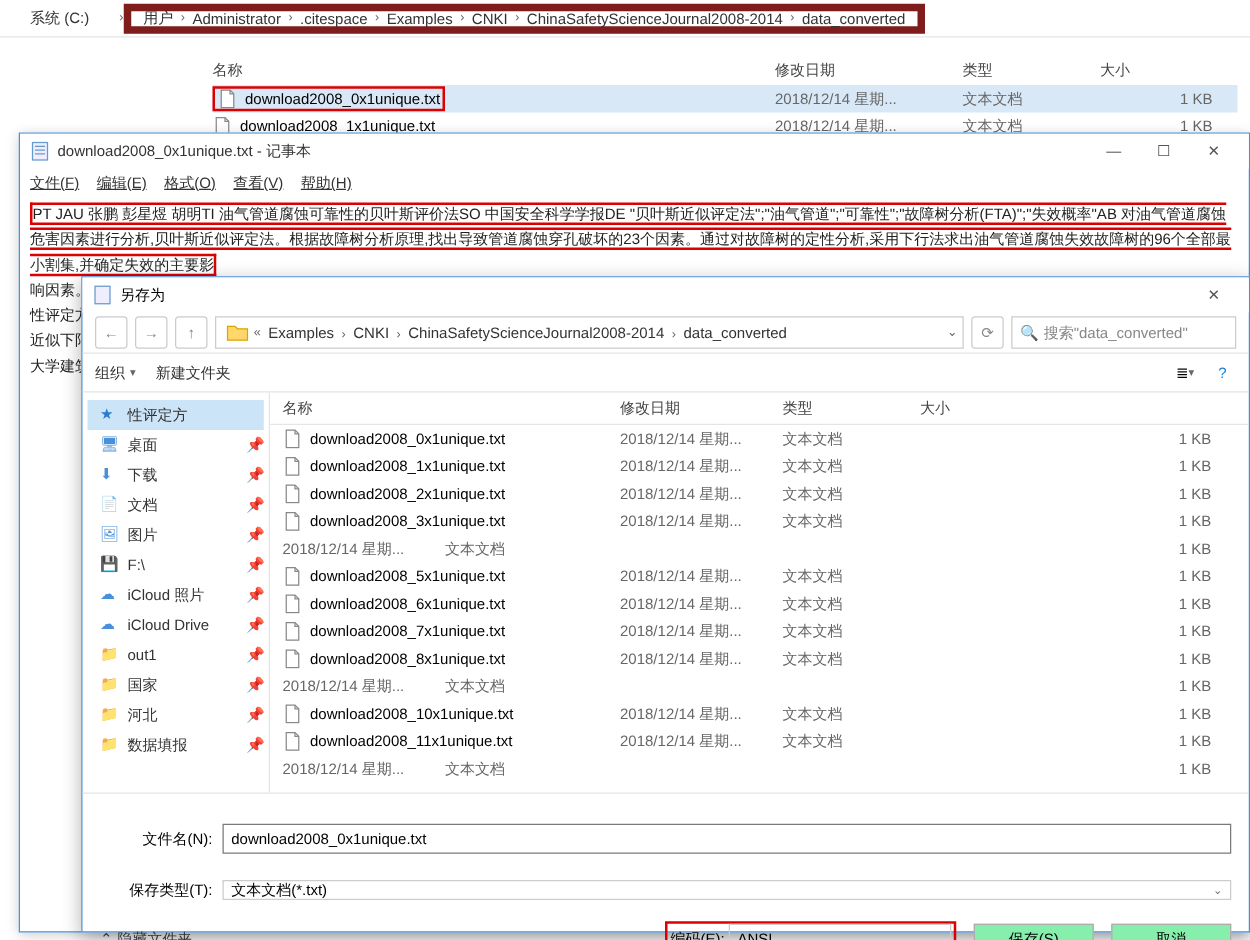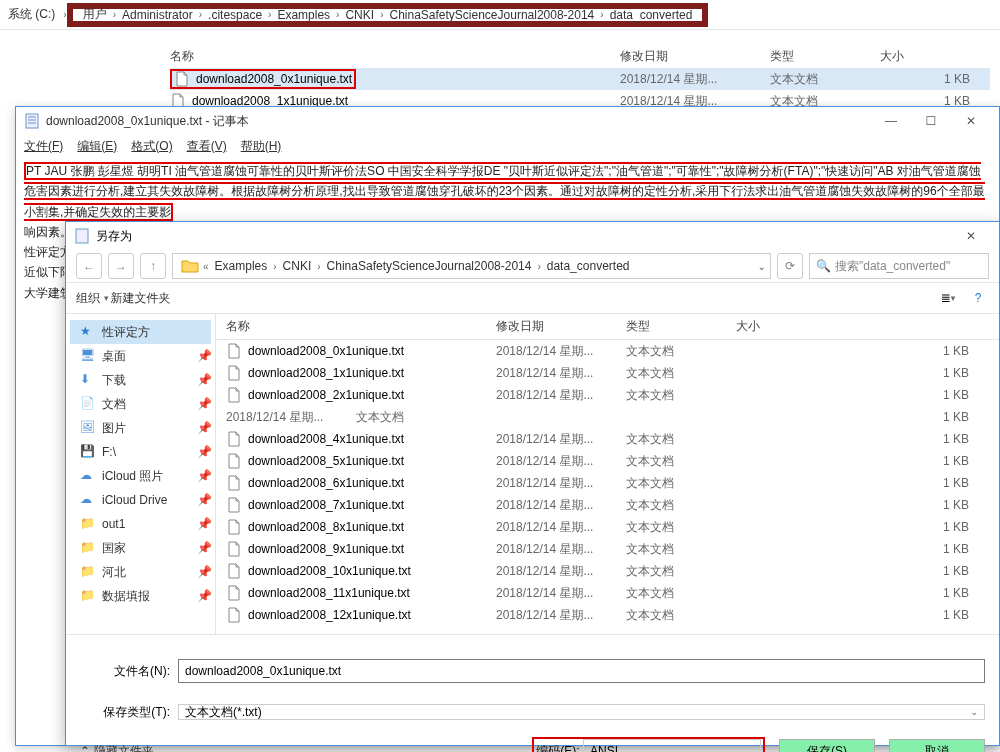--- a/index.html
+++ b/index.html
@@ -1,20 +1,20 @@
 <!DOCTYPE html>
 <html><head>
 <meta charset="utf-8">
 <style>
 * { margin:0; padding:0; box-sizing:border-box; font-family:"Microsoft YaHei","Segoe UI",sans-serif; font-size:12px; }
 body { background:#fff; width:1000px; height:752px; overflow:hidden; position:relative; }
 
 
 .top-crumbs { position:absolute; top:0; left:0; right:0; height:30px; display:flex; align-items:center; border-bottom:1px solid #e5e5e5; }
-.sys-label { padding:0 8px; color:#333; }
+.sys-label { padding:0 24px; color:#333; }
 .crumbs-box { border:6px solid #7f1d1d; display:flex; align-items:center; height:24px; padding:0 4px; }
 .crumb { padding:0 6px; color:#333; }
 .chev { color:#666; font-size:10px; }
 
 
 .top-head { position:absolute; top:45px; left:170px; right:10px; height:22px; display:flex; align-items:center; color:#444; }
 .th-name { flex:0 0 450px; }
 .th-date { flex:0 0 150px; }
 .th-type { flex:0 0 110px; }
 .th-size { flex:1; }
@@ -45,21 +45,21 @@
 
 
 .saveas { position:absolute; top:221px; left:65px; right:0; height:525px; background:#fff; border:1px solid #4a90d9; box-shadow:0 4px 14px rgba(0,0,0,0.3); }
 .sa-titlebar { height:28px; background:#fff; display:flex; align-items:center; padding:0 8px; }
 .sa-title { flex:1; }
 .sa-addr { height:32px; display:flex; align-items:center; padding:0 10px; gap:6px; }
 .navbtn { width:26px; height:26px; border:1px solid #ccc; border-radius:3px; display:flex; align-items:center; justify-content:center; color:#888; }
 .sa-path { flex:1; border:1px solid #ccc; height:26px; display:flex; align-items:center; padding:0 4px; }
 .folder-ico { width:18px; height:18px; margin:0 4px; }
 .sa-search { width:180px; border:1px solid #ccc; height:26px; display:flex; align-items:center; padding:0 6px; color:#888; }
-.sa-toolbar { height:32px; border-top:1px solid #e5e5e5; border-bottom:1px solid #e5e5e5; display:flex; align-items:center; padding:0 10px; gap:2px; }
+.sa-toolbar { height:32px; border-top:1px solid #e5e5e5; border-bottom:1px solid #e5e5e5; display:flex; align-items:center; padding:0 10px; gap:16px; }
 .tb-btn { color:#333; display:flex; align-items:center; gap:4px; }
 .tb-right { margin-left:auto; display:flex; align-items:center; gap:8px; }
 .view-ico { width:22px; height:20px; border:1px solid transparent; display:flex; align-items:center; justify-content:center; }
 
 .sa-body { display:flex; height:320px; }
 .sa-side { width:150px; border-right:1px solid #e5e5e5; padding:6px 4px; }
 .side-item { display:flex; align-items:center; height:24px; padding-left:10px; gap:6px; color:#333; }
 .side-item.sel { background:#cce4f7; }
 .pin { margin-left:auto; color:#888; width:14px; }
 .mini-ico { width:16px; height:16px; display:inline-block; }
@@ -165,21 +165,21 @@
     </div>
   </div>
   <div class="np-menu" id="np-menu">
       <span>文件(F)</span>
       <span>编辑(E)</span>
       <span>格式(O)</span>
       <span>查看(V)</span>
       <span>帮助(H)</span>
     </div>
   <div class="np-content">
-    <span class="red-box-text">PT JAU 张鹏   彭星煜   胡明TI 油气管道腐蚀可靠性的贝叶斯评价法SO 中国安全科学学报DE "贝叶斯近似评定法";"油气管道";"可靠性";"故障树分析(FTA)";"快速访问"AB 对油气管道腐蚀危害因素进行分析,建立其失效故障树。根据故障树分析原理,找出导致管道腐蚀穿孔破坏的23个因素。通过对故障树的定性分析,采用下行法求出油气管道腐蚀失效故障树的96个全部最小割集,并确定失效的主要影</span><br>
+    <span class="red-box-text">PT JAU 张鹏   彭星煜   胡明TI 油气管道腐蚀可靠性的贝叶斯评价法SO 中国安全科学学报DE "贝叶斯近似评定法";"油气管道";"可靠性";"故障树分析(FTA)";"失效概率"AB 对油气管道腐蚀危害因素进行分析,贝叶斯近似评定法。根据故障树分析原理,找出导致管道腐蚀穿孔破坏的23个因素。通过对故障树的定性分析,采用下行法求出油气管道腐蚀失效故障树的96个全部最小割集,并确定失效的主要影</span><br>
     <span class="hidden-text">响因素。</span><br>
     <span class="hidden-text">性评定方</span><br>
     <span class="hidden-text">近似下限</span><br>
     <span class="hidden-text">大学建筑</span>
   </div>
 </div>
 
 <div class="saveas">
   <div class="sa-titlebar">
     <span class="np-icon"><svg viewBox="0 0 16 16">
@@ -317,32 +317,32 @@
                   <path d="M3 1h7l3 3v11H3z" fill="#fff" stroke="#888"></path>
                   <path d="M10 1v3h3" fill="none" stroke="#888"></path>
                 </svg></span>
               <span>download2008_2x1unique.txt</span>
             </span>
             <span class="rd">2018/12/14 星期...</span>
             <span class="rt">文本文档</span>
             <span class="rs">1 KB</span>
           </div>
           <div class="sa-row">
-            <span class="rd">2018/12/14 星期...</span>
-            <span class="rt">文本文档</span>
-            <span class="rs">1 KB</span>
-          </div>
-          <div class="sa-row">
-            <span class="rn">
-              <span class="ficon"><svg viewBox="0 0 16 16">
-                  <path d="M3 1h7l3 3v11H3z" fill="#fff" stroke="#888"></path>
-                  <path d="M10 1v3h3" fill="none" stroke="#888"></path>
-                </svg></span>
-              <span>download2008_4x1unique.txt</span>
-            </span>
+            <span class="rn">
+              <span class="ficon"><svg viewBox="0 0 16 16">
+                  <path d="M3 1h7l3 3v11H3z" fill="#fff" stroke="#888"></path>
+                  <path d="M10 1v3h3" fill="none" stroke="#888"></path>
+                </svg></span>
+              <span>download2008_3x1unique.txt</span>
+            </span>
+            <span class="rd">2018/12/14 星期...</span>
+            <span class="rt">文本文档</span>
+            <span class="rs">1 KB</span>
+          </div>
+          <div class="sa-row">
             <span class="rd">2018/12/14 星期...</span>
             <span class="rt">文本文档</span>
             <span class="rs">1 KB</span>
           </div>
           <div class="sa-row">
             <span class="rn">
               <span class="ficon"><svg viewBox="0 0 16 16">
                   <path d="M3 1h7l3 3v11H3z" fill="#fff" stroke="#888"></path>
                   <path d="M10 1v3h3" fill="none" stroke="#888"></path>
                 </svg></span>
@@ -382,27 +382,20 @@
                   <path d="M3 1h7l3 3v11H3z" fill="#fff" stroke="#888"></path>
                   <path d="M10 1v3h3" fill="none" stroke="#888"></path>
                 </svg></span>
               <span>download2008_8x1unique.txt</span>
             </span>
             <span class="rd">2018/12/14 星期...</span>
             <span class="rt">文本文档</span>
             <span class="rs">1 KB</span>
           </div>
           <div class="sa-row">
-            <span class="rn">
-              <span class="ficon"><svg viewBox="0 0 16 16">
-                  <path d="M3 1h7l3 3v11H3z" fill="#fff" stroke="#888"></path>
-                  <path d="M10 1v3h3" fill="none" stroke="#888"></path>
-                </svg></span>
-              <span>download2008_9x1unique.txt</span>
-            </span>
             <span class="rd">2018/12/14 星期...</span>
             <span class="rt">文本文档</span>
             <span class="rs">1 KB</span>
           </div>
           <div class="sa-row">
             <span class="rn">
               <span class="ficon"><svg viewBox="0 0 16 16">
                   <path d="M3 1h7l3 3v11H3z" fill="#fff" stroke="#888"></path>
                   <path d="M10 1v3h3" fill="none" stroke="#888"></path>
                 </svg></span>
@@ -418,27 +411,20 @@
                   <path d="M3 1h7l3 3v11H3z" fill="#fff" stroke="#888"></path>
                   <path d="M10 1v3h3" fill="none" stroke="#888"></path>
                 </svg></span>
               <span>download2008_11x1unique.txt</span>
             </span>
             <span class="rd">2018/12/14 星期...</span>
             <span class="rt">文本文档</span>
             <span class="rs">1 KB</span>
           </div>
           <div class="sa-row">
-            <span class="rn">
-              <span class="ficon"><svg viewBox="0 0 16 16">
-                  <path d="M3 1h7l3 3v11H3z" fill="#fff" stroke="#888"></path>
-                  <path d="M10 1v3h3" fill="none" stroke="#888"></path>
-                </svg></span>
-              <span>download2008_12x1unique.txt</span>
-            </span>
             <span class="rd">2018/12/14 星期...</span>
             <span class="rt">文本文档</span>
             <span class="rs">1 KB</span>
           </div>
         </div>
     </div>
   </div>
   <div class="sa-foot">
     <div class="foot-row">
       <span class="foot-label">文件名(N):</span>

